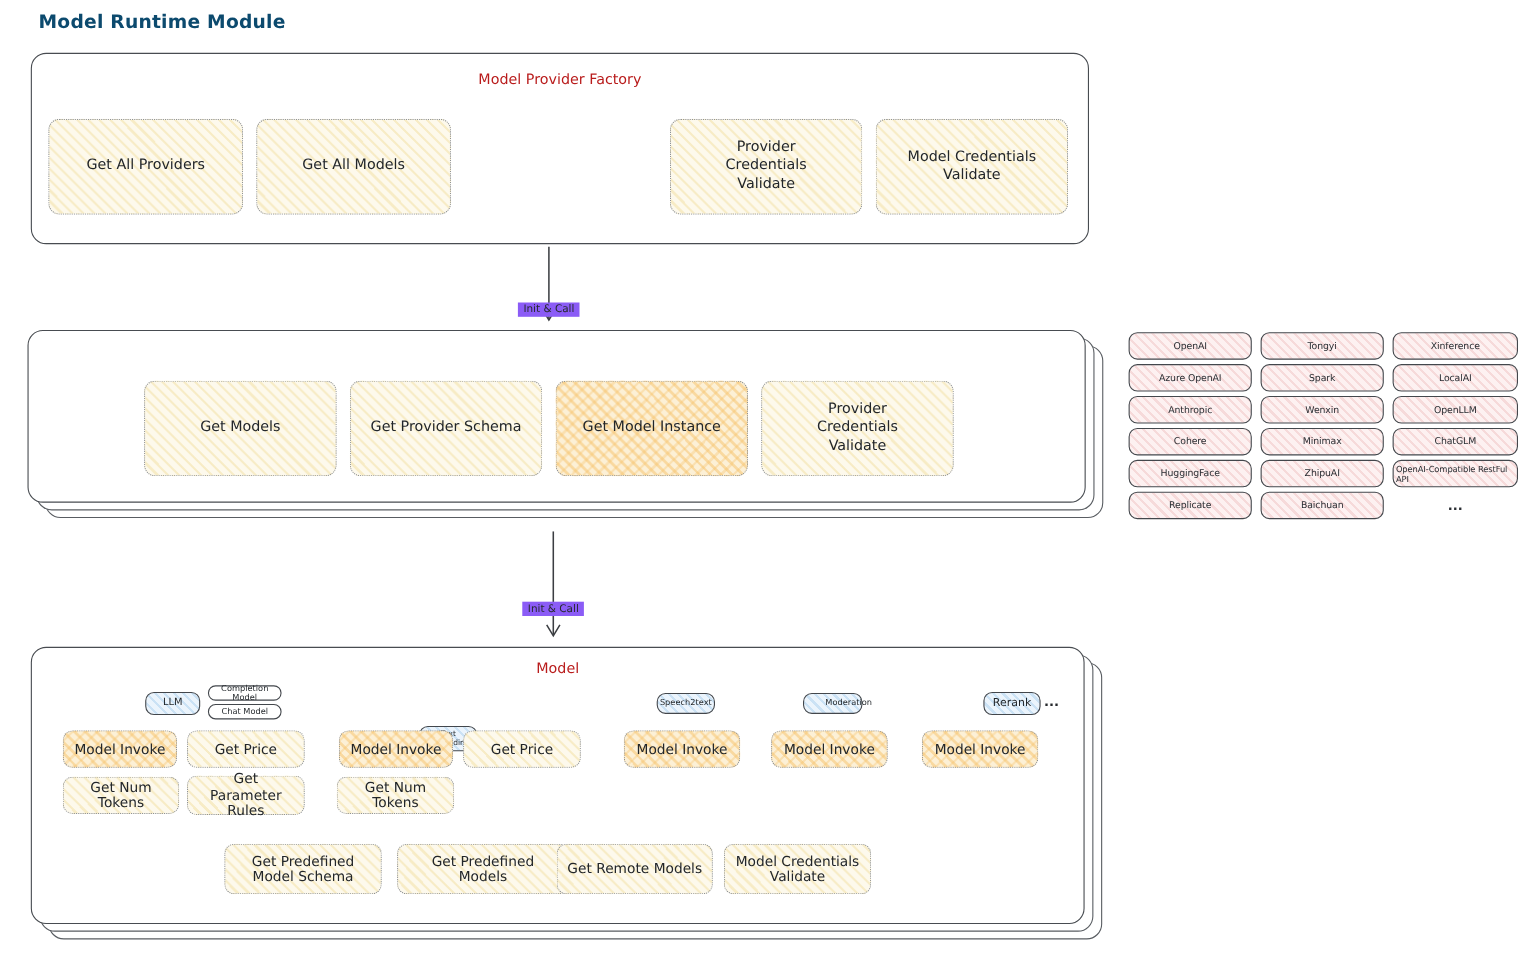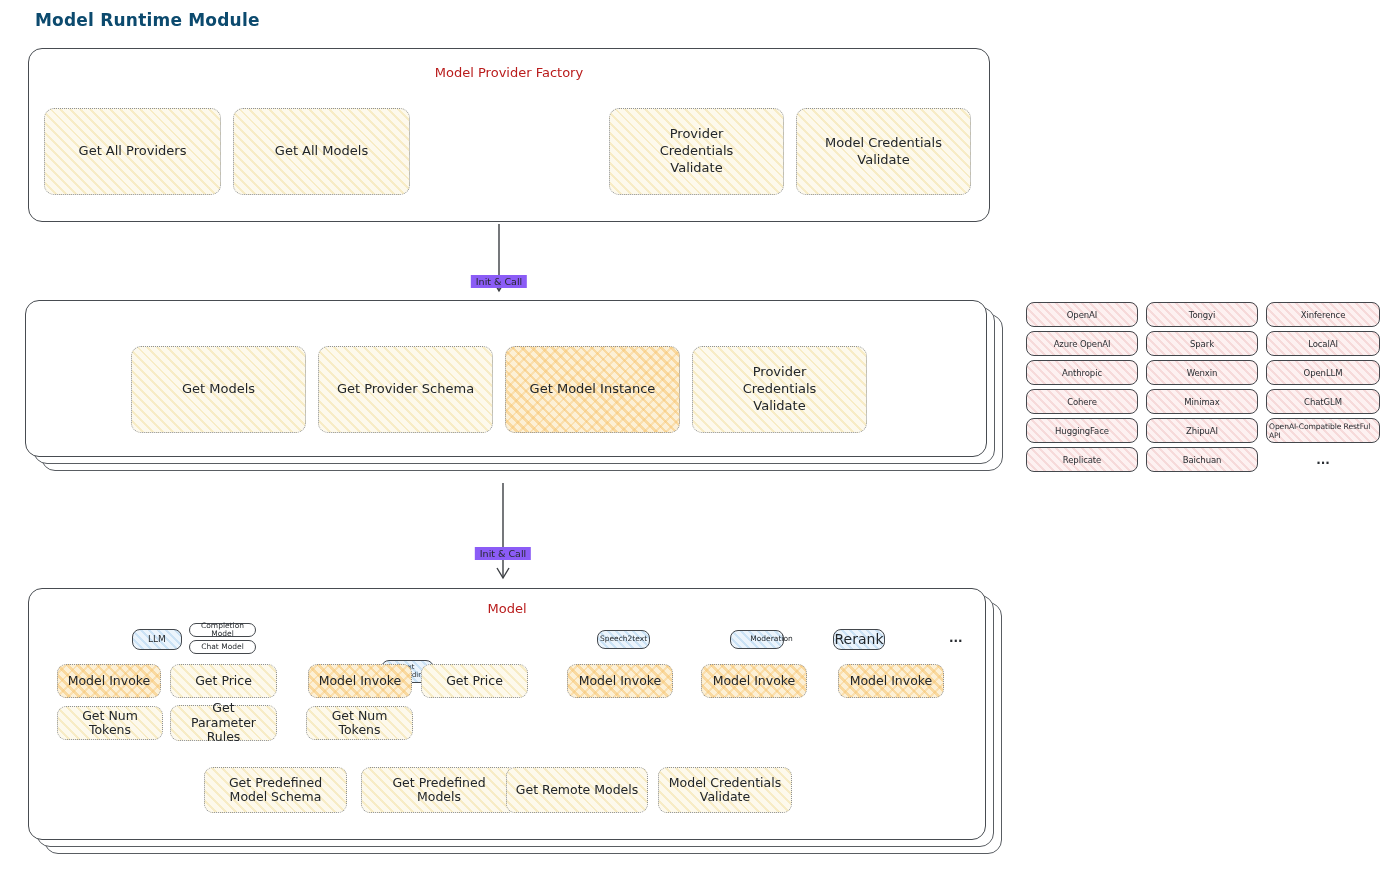--- a/index.html
+++ b/index.html
@@ -118,21 +118,21 @@
   <div class="stack" style="left:36px;top:595px;width:956px;height:250px;"></div>
   <div class="bigbox" style="left:28px;top:588px;width:956px;height:250px;">
     <div class="section-title" style="top:12px;text-align:center;">Model</div>
 
     <div class="tab f-blue" style="left:103px;top:40px;width:50px;height:21px;font-size:9px;">LLM</div>
     <div class="tab white" style="left:160px;top:34px;width:67px;height:14px;font-size:7.5px;">Completion Model</div>
     <div class="tab white" style="left:160px;top:51px;width:67px;height:14px;font-size:7.5px;">Chat Model</div>
     <div class="tab f-blue" style="left:352px;top:39px;width:53px;height:23px;font-size:6.8px;padding:0 6px;margin-top:32px;">Text Embedding</div>
     <div class="tab f-blue" style="left:568px;top:41px;width:53px;height:19px;font-size:7.5px;">Speech2text</div>
     <div class="tab f-blue" style="left:701px;top:41px;width:54px;height:19px;font-size:7.5px;padding-left:29px;">Moderation</div>
-    <div class="tab f-blue" style="left:804px;top:40px;width:52px;height:21px;font-size:14px;">Rerank</div>
+    <div class="tab f-blue" style="left:865px;top:40px;width:52px;height:21px;font-size:10px;">Rerank</div>
     <div class="dots" style="left:920px;top:42px;">...</div>
 
     <div class="chip sm f-orange" style="left:28px;top:75px;width:104px;height:34px;">Model Invoke</div>
     <div class="chip sm f-yellow" style="left:141px;top:75px;width:107px;height:34px;">Get Price</div>
     <div class="chip sm f-orange" style="left:279px;top:75px;width:104px;height:34px;">Model Invoke</div>
     <div class="chip sm f-yellow" style="left:392px;top:75px;width:107px;height:34px;">Get Price</div>
     <div class="chip sm f-orange" style="left:538px;top:75px;width:106px;height:34px;">Model Invoke</div>
     <div class="chip sm f-orange" style="left:672px;top:75px;width:106px;height:34px;">Model Invoke</div>
     <div class="chip sm f-orange" style="left:809px;top:75px;width:106px;height:34px;">Model Invoke</div>
 

